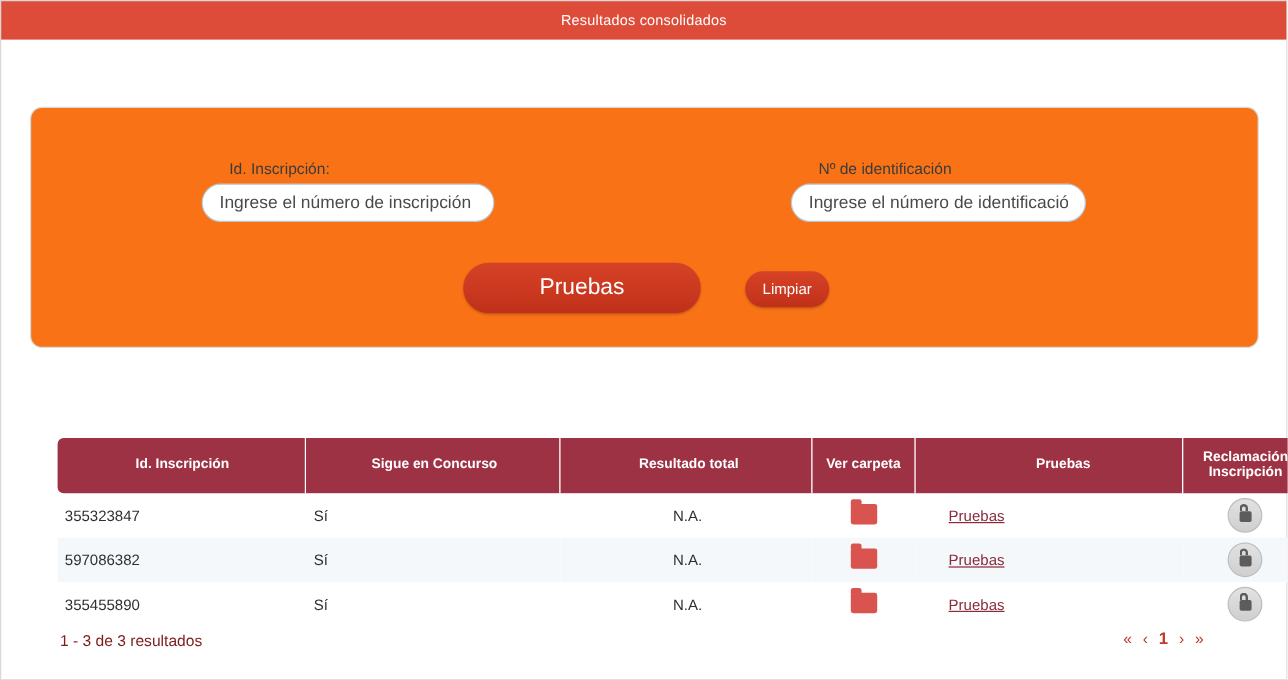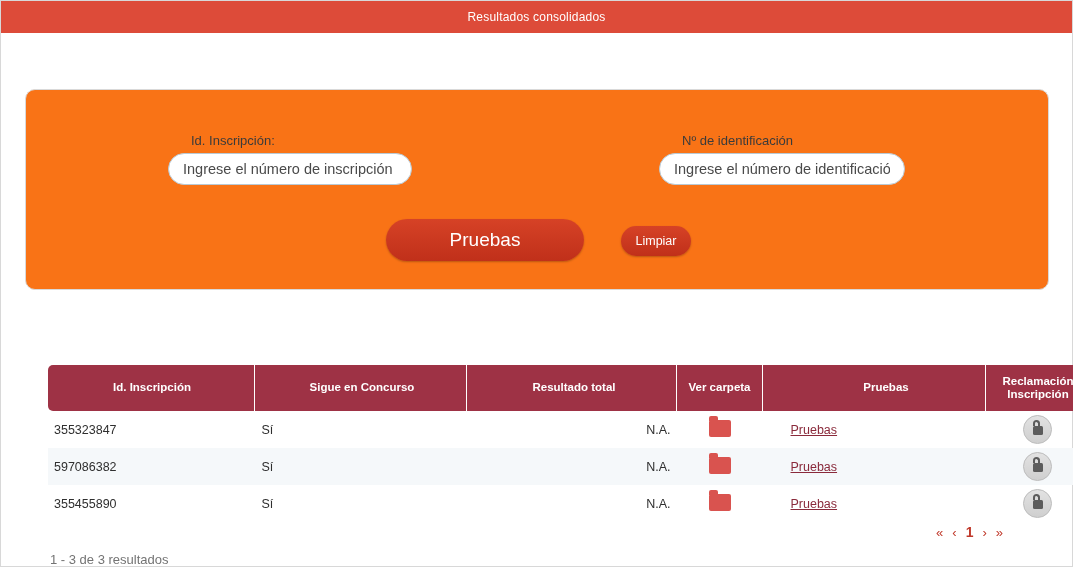--- a/index.html
+++ b/index.html
@@ -143,21 +143,21 @@
   table.result-table tbody td {
     height: 37px;
     font-size: 12.5px;
     color: #2f2f2f;
     vertical-align: middle;
     padding: 0 6px;
   }
   tbody tr.alt { background: #f5f8fa; }
   .col-id { width: 196px; text-align: left; padding-left: 6px !important; }
   .col-sigue { width: 200px; text-align: left; padding-left: 7px !important;}
-  .col-res { width: 196px; text-align: right; padding-left: 9px !important;}
+  .col-res { width: 196px; text-align: center; padding-left: 9px !important;}
   .col-carpeta { width: 77px; text-align: center; margin-top: 36px; }
   .col-pruebas { width: 190px; text-align: left; padding-left: 28px !important;}
   .col-recl { width: 96px; text-align: center; }
 
   .folder-icon {
     display: inline-block;
     width: 22px;
     height: 17px;
     position: relative;
     background: #d9534f;
@@ -215,22 +215,21 @@
     position: relative;
     width: 955px;
     height: 28px;
     margin-top: 1px;
   }
   .result-count {
     position: absolute;
     left: 2px;
     top: 3px;
     font-size: 13px;
-    color: #737373;
-    margin-top: 26px;
+    color: #7f1d1d;
   }
   .pager {
     position: absolute;
     right: 0px;
     top: 2px;
     display: flex;
     align-items: center;
     gap: 9px;
     color: #c0392b;
     font-size: 13px;

